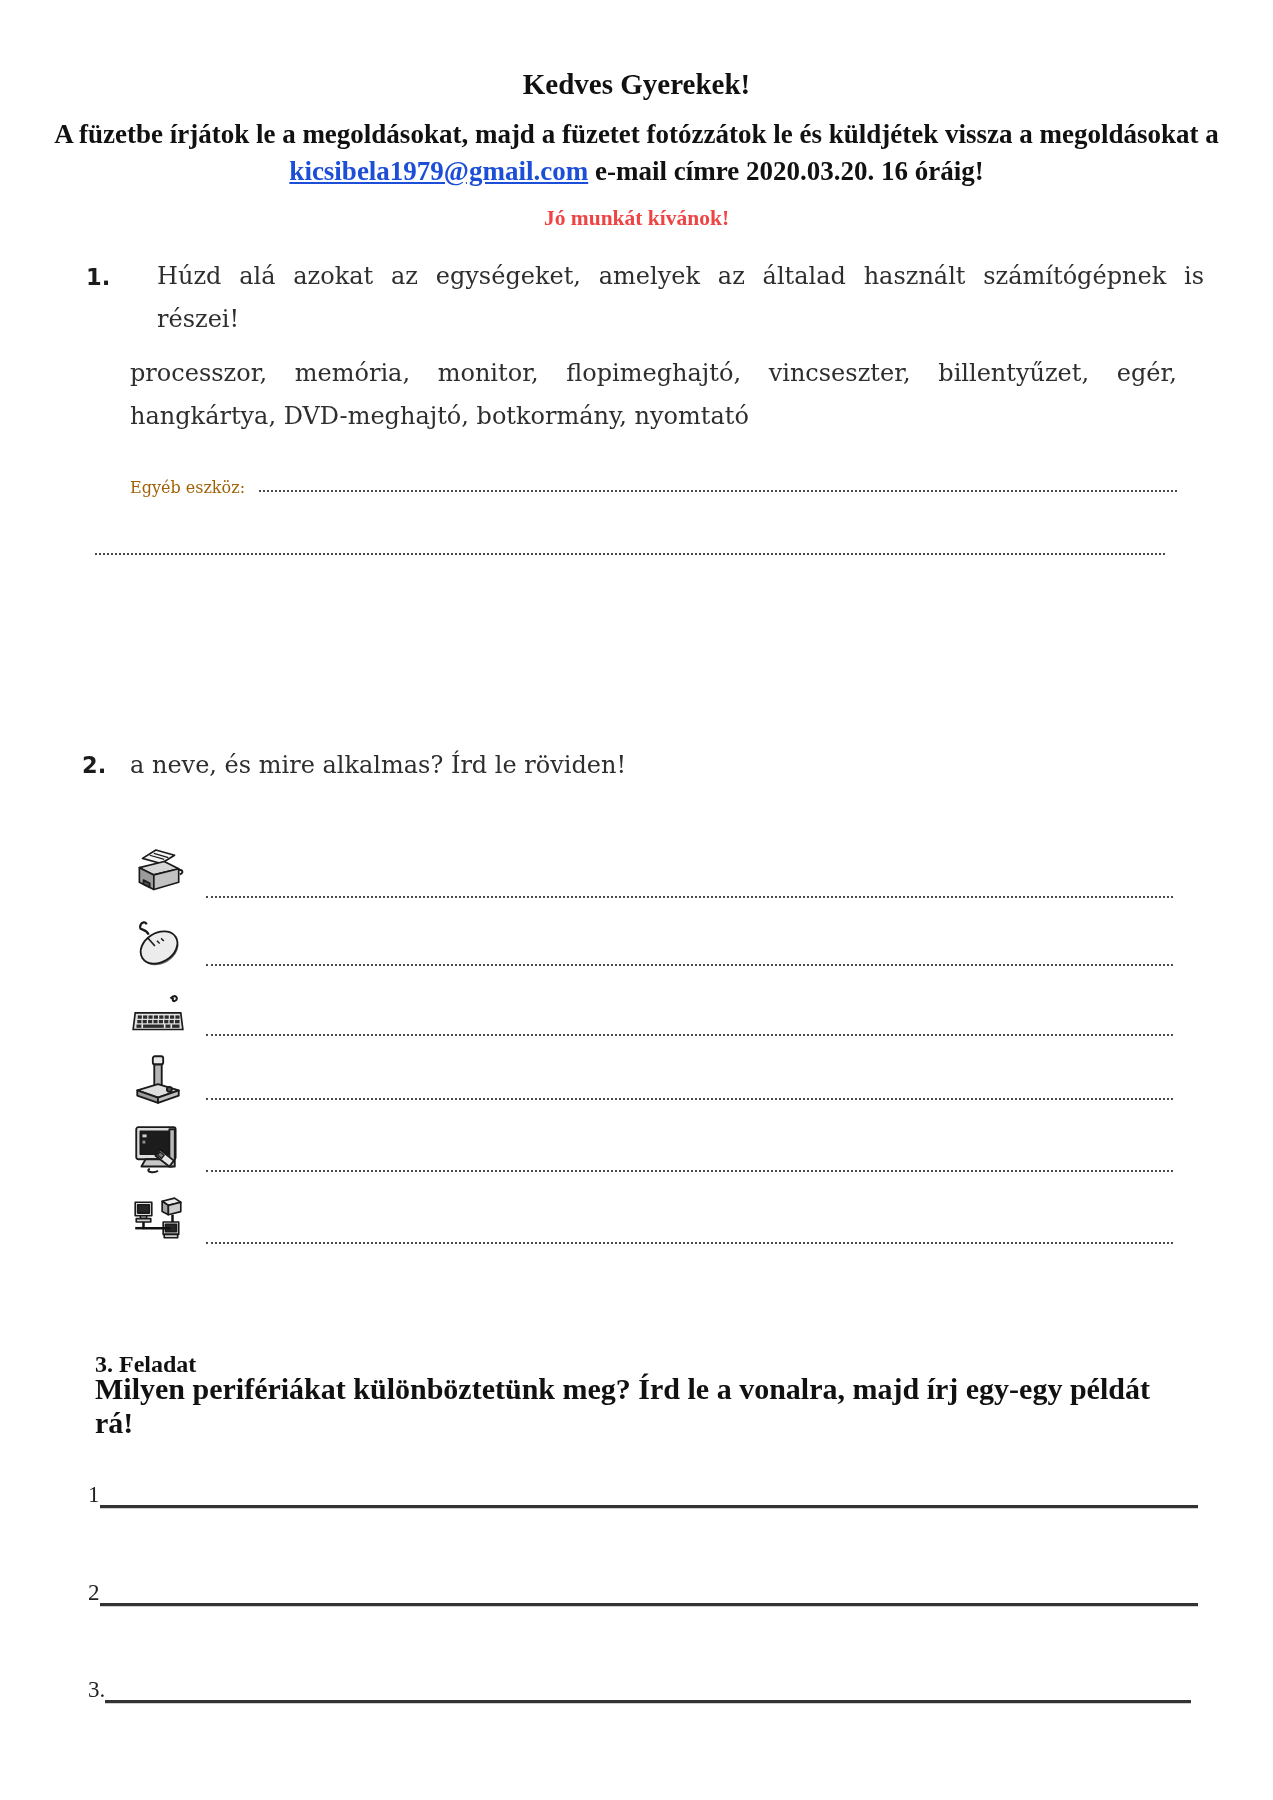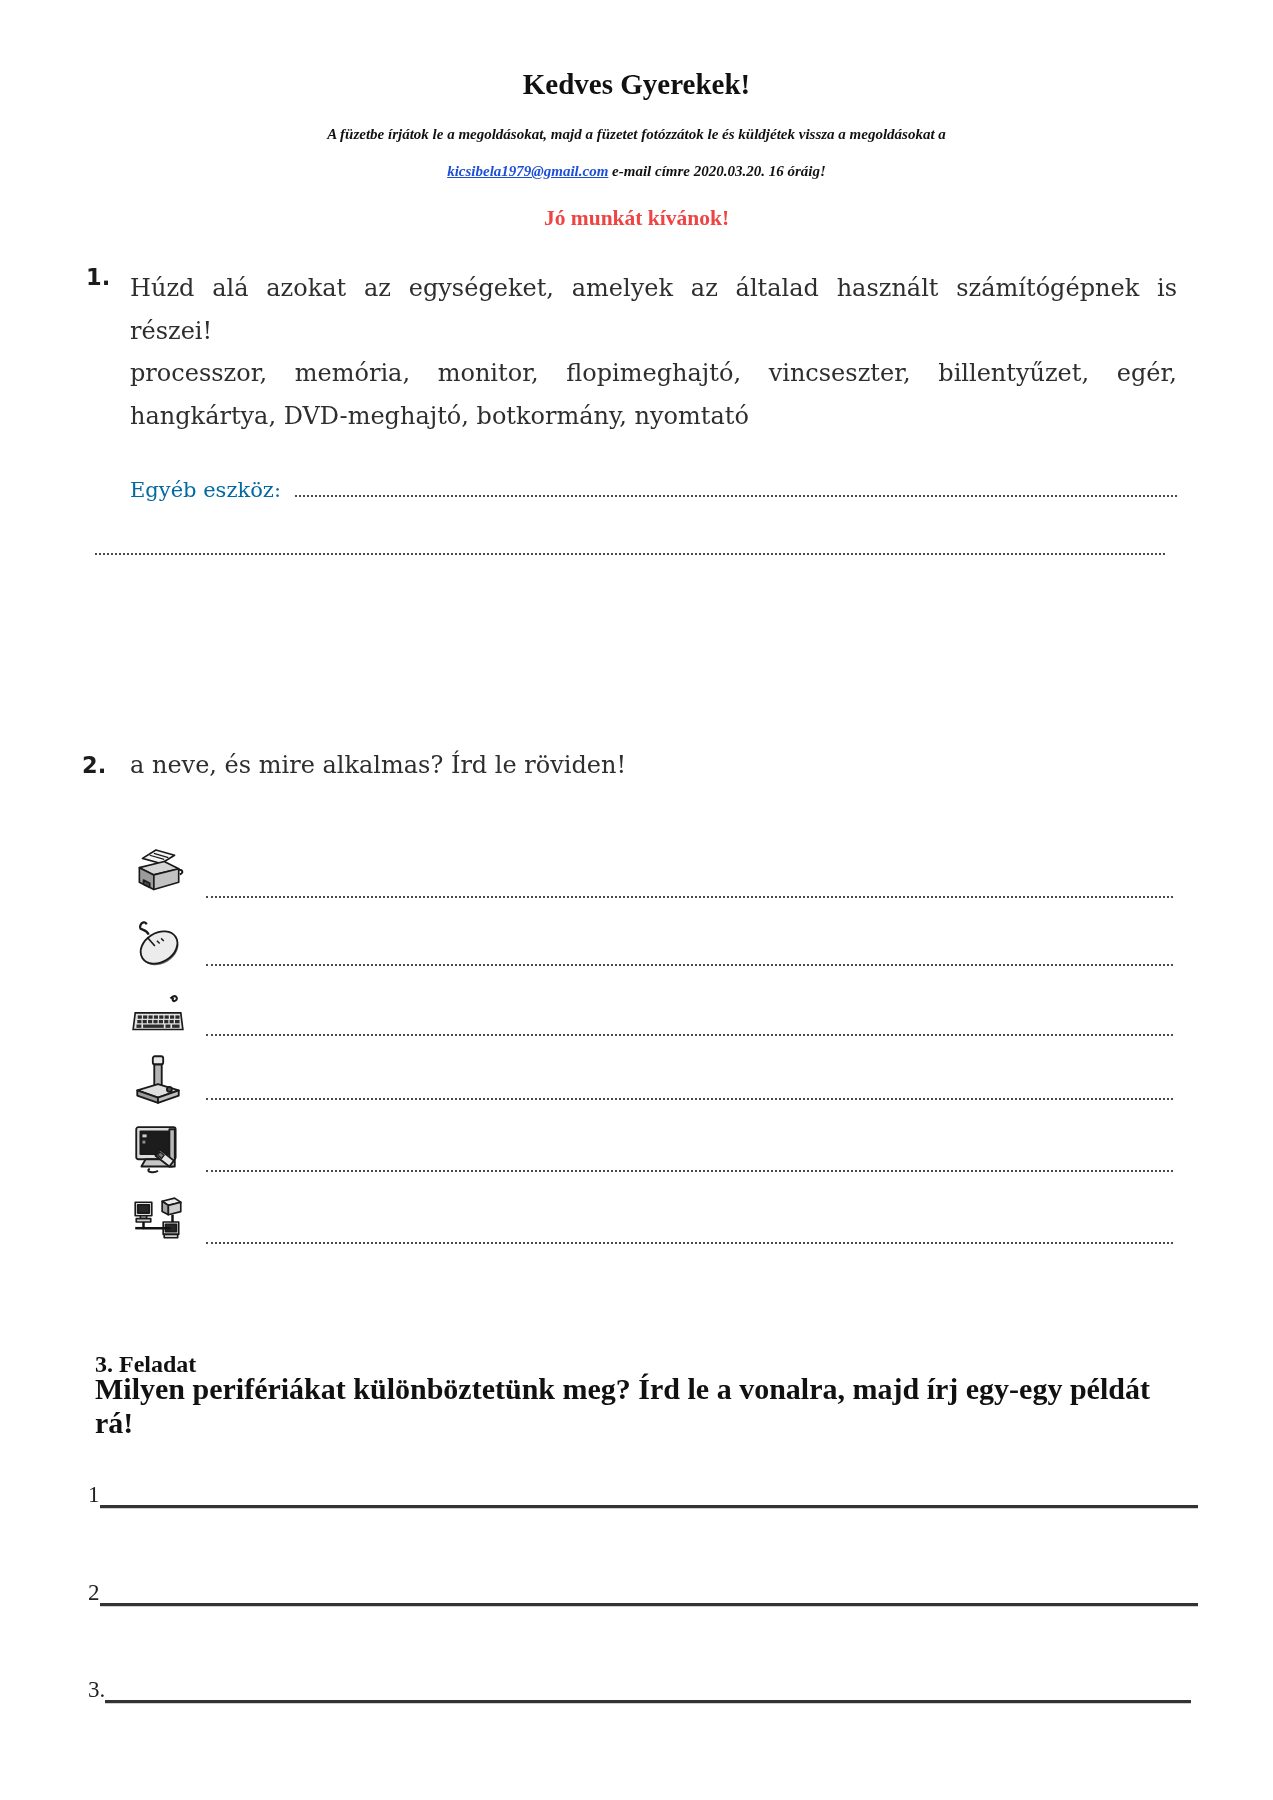--- a/index.html
+++ b/index.html
@@ -16,21 +16,21 @@
   .doc-title{
     position:absolute;top:68px;left:0;width:1273px;
     text-align:center;
     font-family:"Liberation Serif", serif;
     font-weight:bold;font-size:29px;color:#111;
   }
   .intro{
     position:absolute;top:116px;left:0;width:1273px;
     text-align:center;
     font-family:"Liberation Serif", serif;
-    font-weight:bold;font-size:15px;line-height:37px;color:#111;font-style:italic;
+    font-weight:bold;font-size:27px;line-height:37px;color:#111;
   }
   .intro a{color:#1d4ed8;text-decoration:underline;font-weight:bold;}
   .greeting{
     position:absolute;top:206px;left:0;width:1273px;
     text-align:center;
     font-family:"Liberation Serif", serif;
     font-weight:bold;font-size:21.5px;color:#ef4444;
   }
   
   .task-num{
@@ -42,21 +42,21 @@
     position:absolute;left:130px;width:1047px;
     font-size:24px;color:#2e2e2e;
   }
   .t1{line-height:43px;}
   .t2{line-height:38px;}
   .just{text-align:justify;text-align-last:justify;}
   
   .other-row{
     position:absolute;top:478px;left:130px;width:1047px;
     display:flex;align-items:flex-end;
-    font-size:21px;color:#0369a1;
+    font-size:16px;color:#a16207;
   }
   .other-label{white-space:nowrap;}
   .dot-fill{
     flex:1;margin-left:14px;margin-bottom:5px;
     border-bottom:2px dotted #4a4a4a;height:0;
   }
   .dotted-rule{
     position:absolute;height:0;
     border-bottom:2px dotted #4a4a4a;
   }
@@ -101,21 +101,21 @@
   <div class="doc-title">Kedves Gyerekek!</div>
 
   <div class="intro">
     <div>A füzetbe írjátok le a megoldásokat, majd a füzetet fotózzátok le és küldjétek vissza a megoldásokat a</div>
     <div><a href="#">kicsibela1979@gmail.com</a><span> e-mail címre 2020.03.20. 16 óráig!</span></div>
   </div>
 
   <div class="greeting">Jó munkát kívánok!</div>
 
   <div class="task-num" style="top:264px;left:86px;">1.</div>
-  <div class="task-body t1" style="top:267px;">
+  <div class="task-body t1" style="top:255px;margin-left:27px;">
     <div class="just">Húzd alá azokat az egységeket, amelyek az általad használt számítógépnek is</div>
     <div>részei!</div>
   </div>
 
   <div class="task-body t1" style="top:352px;">
     <div class="just">processzor, memória, monitor, flopimeghajtó, vincseszter, billentyűzet, egér,</div>
     <div>hangkártya, DVD-meghajtó, botkormány, nyomtató</div>
   </div>
 
   <div class="other-row">

